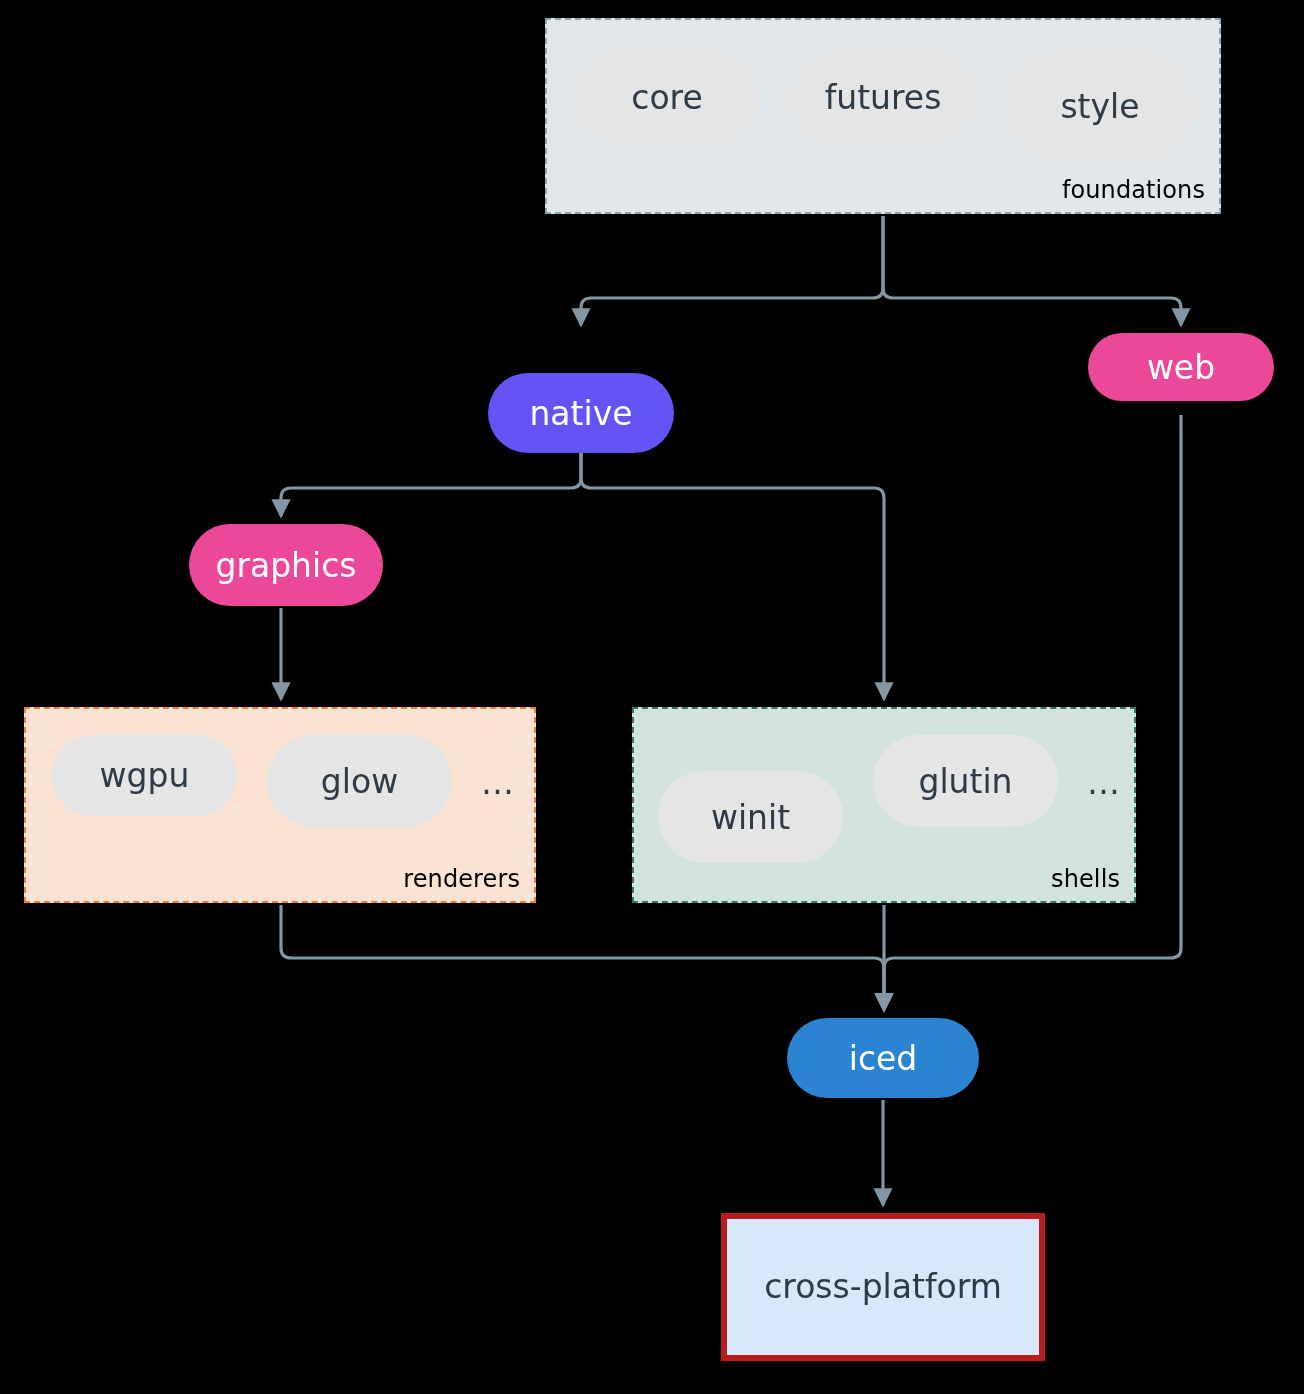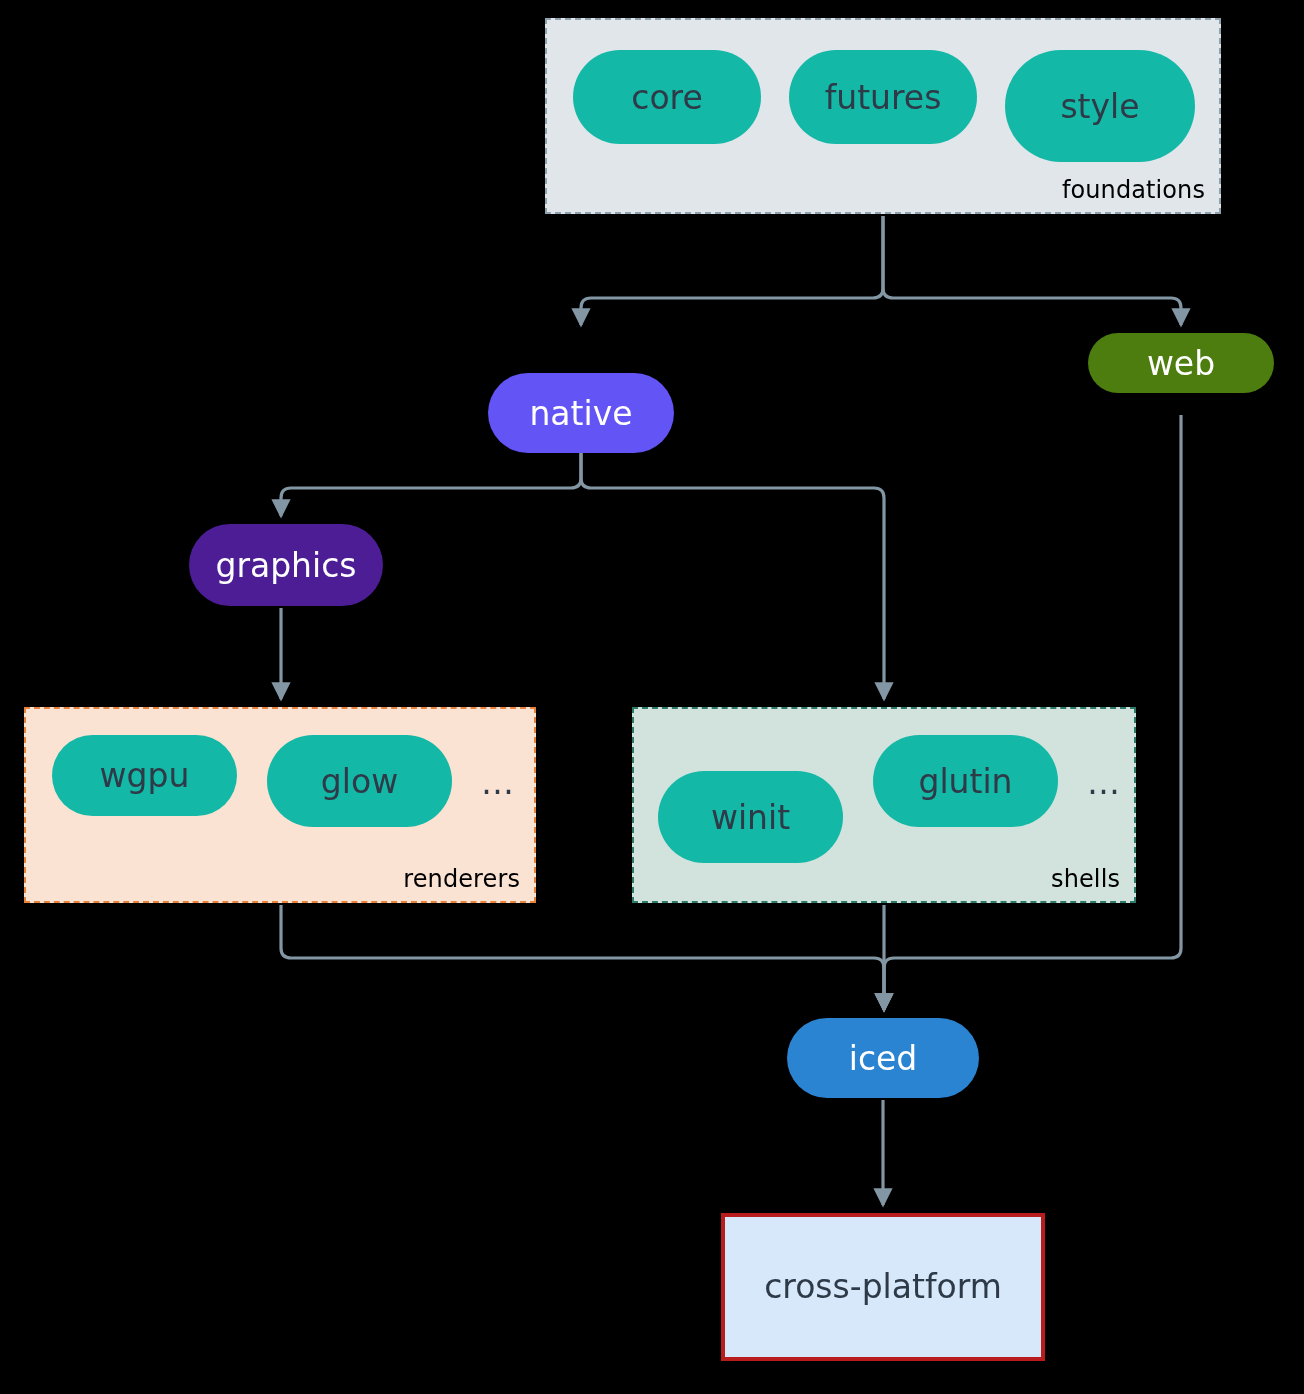--- a/index.html
+++ b/index.html
@@ -76,21 +76,21 @@
     position: absolute;
     box-sizing: border-box;
     display: flex;
     align-items: center;
     justify-content: center;
     border-radius: 999px;
     font-size: 33px;
     white-space: nowrap;
   }
   .pill-white {
-    background: #14b8a6;
+    background: #e5e5e5;
     color: #2E3A47;
   }
   .pill-solid {
     color: #FFFFFF;
   }
   .ellipsis {
     position: absolute;
     font-size: 33px;
     color: #2E3A47;
     line-height: 1;
@@ -112,39 +112,39 @@
   #node-glutin { left: 873px; top: 735px; width: 185px; height: 92px; }
   #ellipsis-shells { left: 1087px; top: 766px; }
 
   
   #node-native {
     left: 488px; top: 333px; width: 186px; height: 80px;
     background: #6354F5;
     margin-top: 40px;
   }
   #node-web {
-    left: 1088px; top: 333px; width: 186px; height: 60px;
-    background: #4d7c0f;
+    left: 1088px; top: 333px; width: 186px; height: 68px;
+    background: #ec4899;
   }
   #node-graphics {
     left: 189px; top: 524px; width: 194px; height: 82px;
-    background: #4c1d95;
+    background: #ec4899;
   }
   #node-iced {
     left: 787px; top: 1018px; width: 192px; height: 80px;
     background: #2A84D2;
   }
 
   
   #node-application {
     position: absolute;
     left: 721px; top: 1213px; width: 324px; height: 148px;
     box-sizing: border-box;
     background: #D6E8FA;
-    border: 4px solid #b91c1c;
+    border: 6px solid #b91c1c;
     display: flex;
     flex-direction: column;
     align-items: center;
     justify-content: center;
     color: #2E3A47;
     font-size: 33px;
     line-height: 1.35;
     text-align: center;
   }
 </style>

